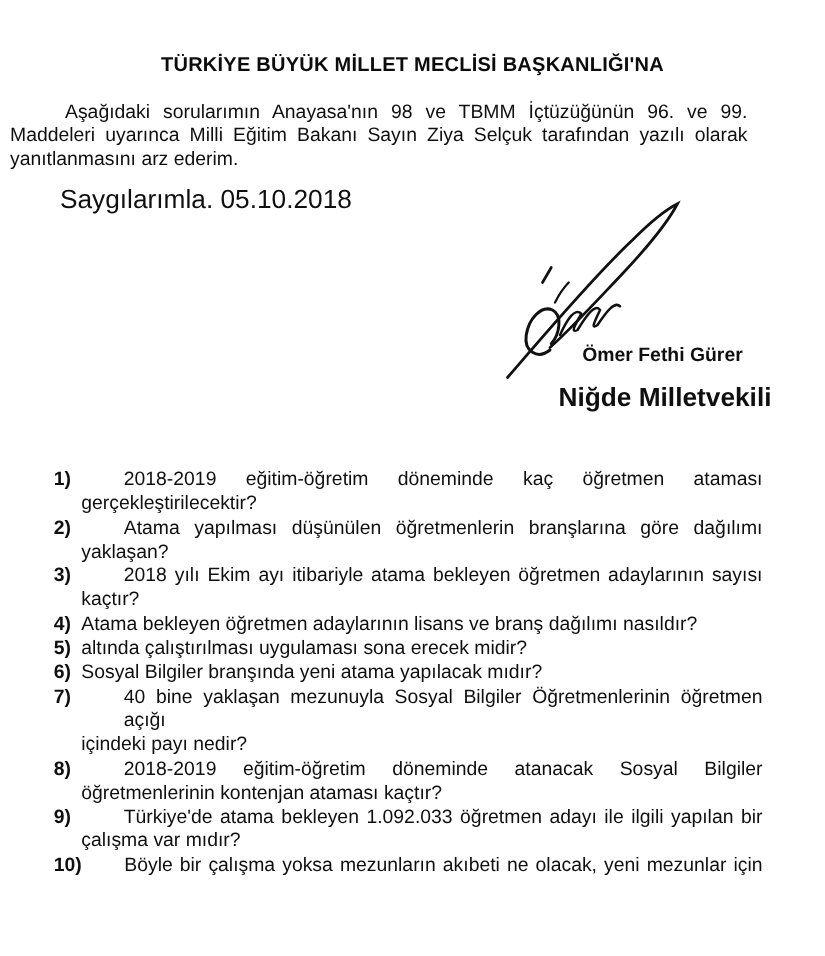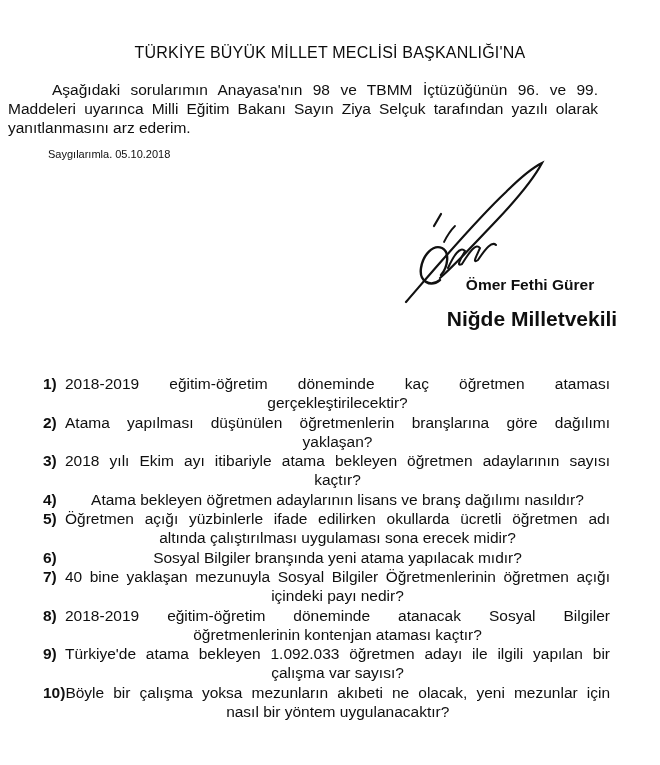--- a/index.html
+++ b/index.html
@@ -13,38 +13,38 @@
   }
   .page {
     position: absolute; inset: 0;
     background: #ffffff;
   }
   .doc-title {
     position: absolute;
     top: 44px; left: 0; right: 0;
     text-align: center;
     font-size: 16px;
-    font-weight: normal;
+    font-weight: bold;
     letter-spacing: 0.2px;
     color: #0c0c0c;
   }
   .paragraph {
     position: absolute;
     left: 8px; top: 80px;
     width: 590px;
     font-size: 15.5px;
     line-height: 19px;
   }
   .pline.jline { text-align: justify; text-align-last: justify; }
   .pline.first { text-indent: 44px; }
   .pline.last  { text-align: left; }
   .signoff {
     position: absolute;
     left: 48px; top: 148px;
-    font-size: 11px;
+    font-size: 21px;
   }
   .signature {
     position: absolute;
     left: 398px; top: 160px;
     width: 160px; height: 150px;
   }
   .sig-name {
     position: absolute;
     left: 430px; top: 276px;
     width: 200px;
@@ -67,22 +67,22 @@
     font-size: 15.5px;
     line-height: 19.3px;
   }
   .q-item { display: flex; }
   .q-num {
     flex: 0 0 22px;
     font-weight: bold;
     white-space: nowrap;
   }
   .q-content { flex: 1; min-width: 0; }
-  .q-line.jline { text-align: justify; text-align-last: justify; }
-  .q-line.last  { text-align: center; }
+  .q-line.jline { text-align: justify; text-align-last: justify; margin-left: 34px; }
+  .q-line.last  { text-align: left; }
 </style>
 </head>
 <body>
 
 <div class="page">
 
   <div class="doc-title">TÜRKİYE BÜYÜK MİLLET MECLİSİ BAŞKANLIĞI'NA</div>
 
   <div class="paragraph">
       <div class="pline jline first">Aşağıdaki sorularımın Anayasa'nın 98 ve TBMM İçtüzüğünün 96. ve 99.</div>
@@ -128,21 +128,20 @@
       </div>
       <div class="q-item">
         <div class="q-num">4)</div>
         <div class="q-content">
           <div class="q-line last">Atama bekleyen öğretmen adaylarının lisans ve branş dağılımı nasıldır?</div>
         </div>
       </div>
       <div class="q-item">
         <div class="q-num">5)</div>
         <div class="q-content">
-          <div class="q-line jline">Öğretmen açığı yüzbinlerle ifade edilirken okullarda ücretli öğretmen adı</div>
           <div class="q-line last">altında çalıştırılması uygulaması sona erecek midir?</div>
         </div>
       </div>
       <div class="q-item">
         <div class="q-num">6)</div>
         <div class="q-content">
           <div class="q-line last">Sosyal Bilgiler branşında yeni atama yapılacak mıdır?</div>
         </div>
       </div>
       <div class="q-item">
@@ -156,25 +155,24 @@
         <div class="q-num">8)</div>
         <div class="q-content">
           <div class="q-line jline">2018-2019 eğitim-öğretim döneminde atanacak Sosyal Bilgiler</div>
           <div class="q-line last">öğretmenlerinin kontenjan ataması kaçtır?</div>
         </div>
       </div>
       <div class="q-item">
         <div class="q-num">9)</div>
         <div class="q-content">
           <div class="q-line jline">Türkiye'de atama bekleyen 1.092.033 öğretmen adayı ile ilgili yapılan bir</div>
-          <div class="q-line last">çalışma var sayısı?</div>
+          <div class="q-line last">çalışma var mıdır?</div>
         </div>
       </div>
       <div class="q-item">
         <div class="q-num">10)</div>
         <div class="q-content">
           <div class="q-line jline">Böyle bir çalışma yoksa mezunların akıbeti ne olacak, yeni mezunlar için</div>
-          <div class="q-line last">nasıl bir yöntem uygulanacaktır?</div>
         </div>
       </div>
     </div>
 
 </div>
 
 </body></html>

